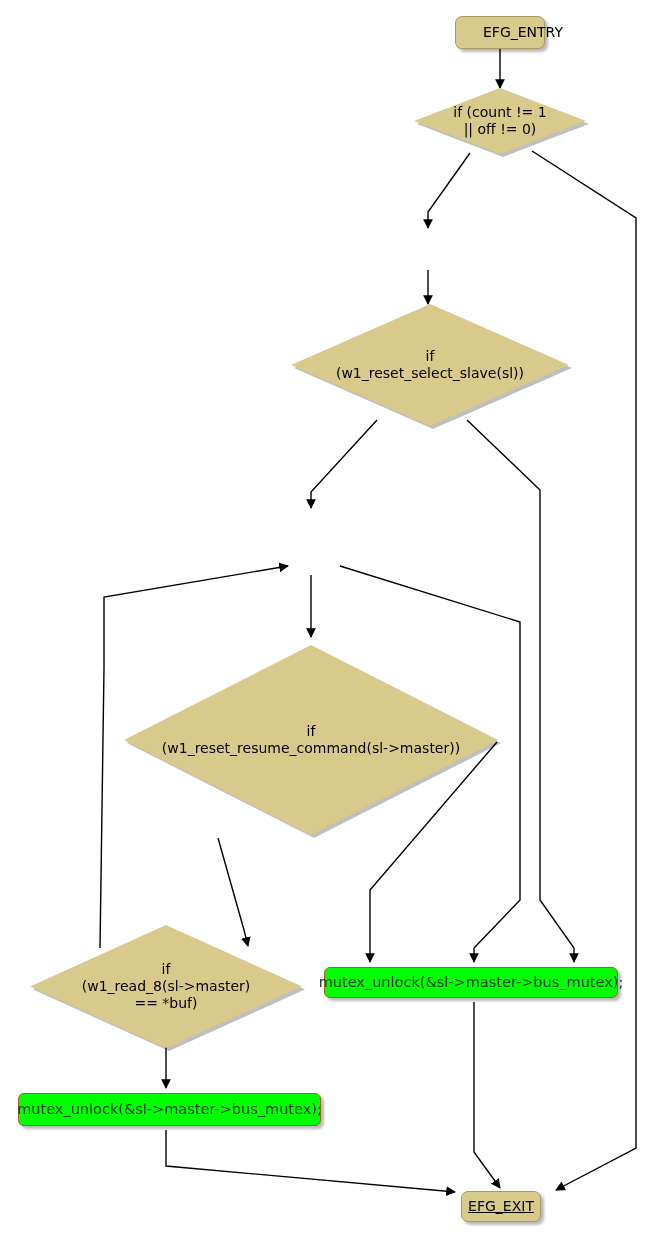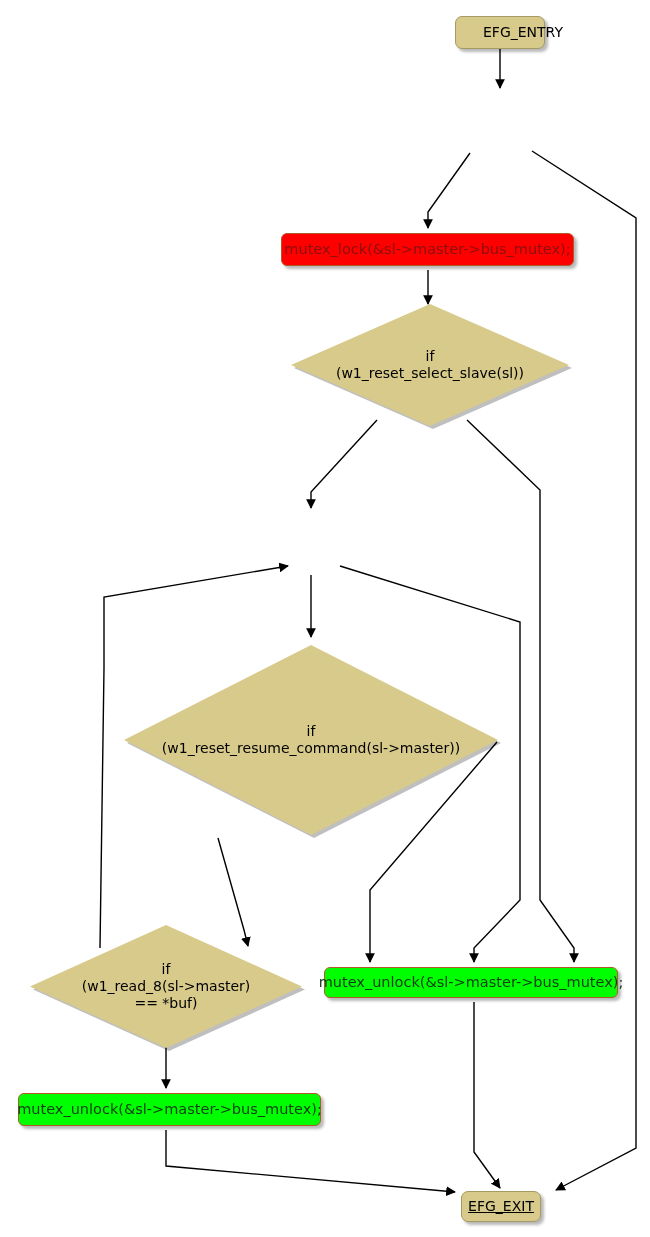--- a/index.html
+++ b/index.html
@@ -137,24 +137,27 @@
       <path d="M 166,1130 L 166,1166 L 455,1192" marker-end="url(#arrow)"></path>
 
       <path d="M 474,1002 L 474,1152 L 500,1188" marker-end="url(#arrow)"></path>
     </g>
   </svg>
 
   <div class="node terminal" style="left:455px; top:16px; width:90px; height:33px;padding-left:46px;">
     <span>EFG_ENTRY</span>
   </div>
 
+  <div class="diamond-wrap" style="left:414px; top:88px; width:172px; height:66px;">
+    <div class="diamond-shadow"></div>
+    <div class="diamond-face"></div>
+    <div class="diamond-label">if (count != 1
+|| off != 0)</div>
+  </div>
 
-  <div class="node action red" style="left:281px; top:233px; width:293px; height:33px;">
-    <span>mutex_lock(&amp;sl-&gt;master-&gt;bus_mutex);</span>
-  </div>
 
   <div class="diamond-wrap" style="left:291px; top:304px; width:278px; height:122px;">
     <div class="diamond-shadow"></div>
     <div class="diamond-face"></div>
     <div class="diamond-label">if
 (w1_reset_select_slave(sl))</div>
   </div>
 
 
   <div class="diamond-wrap" style="left:124px; top:645px; width:374px; height:190px;">

